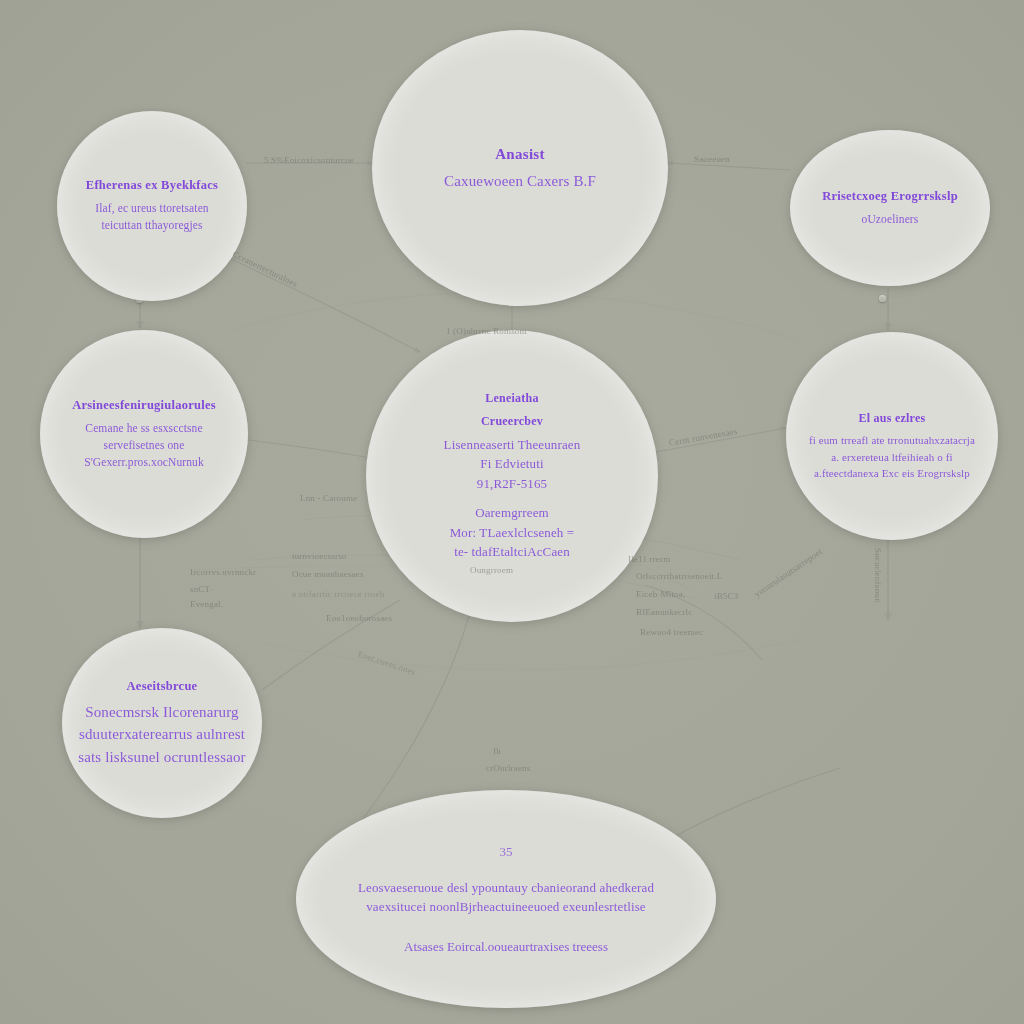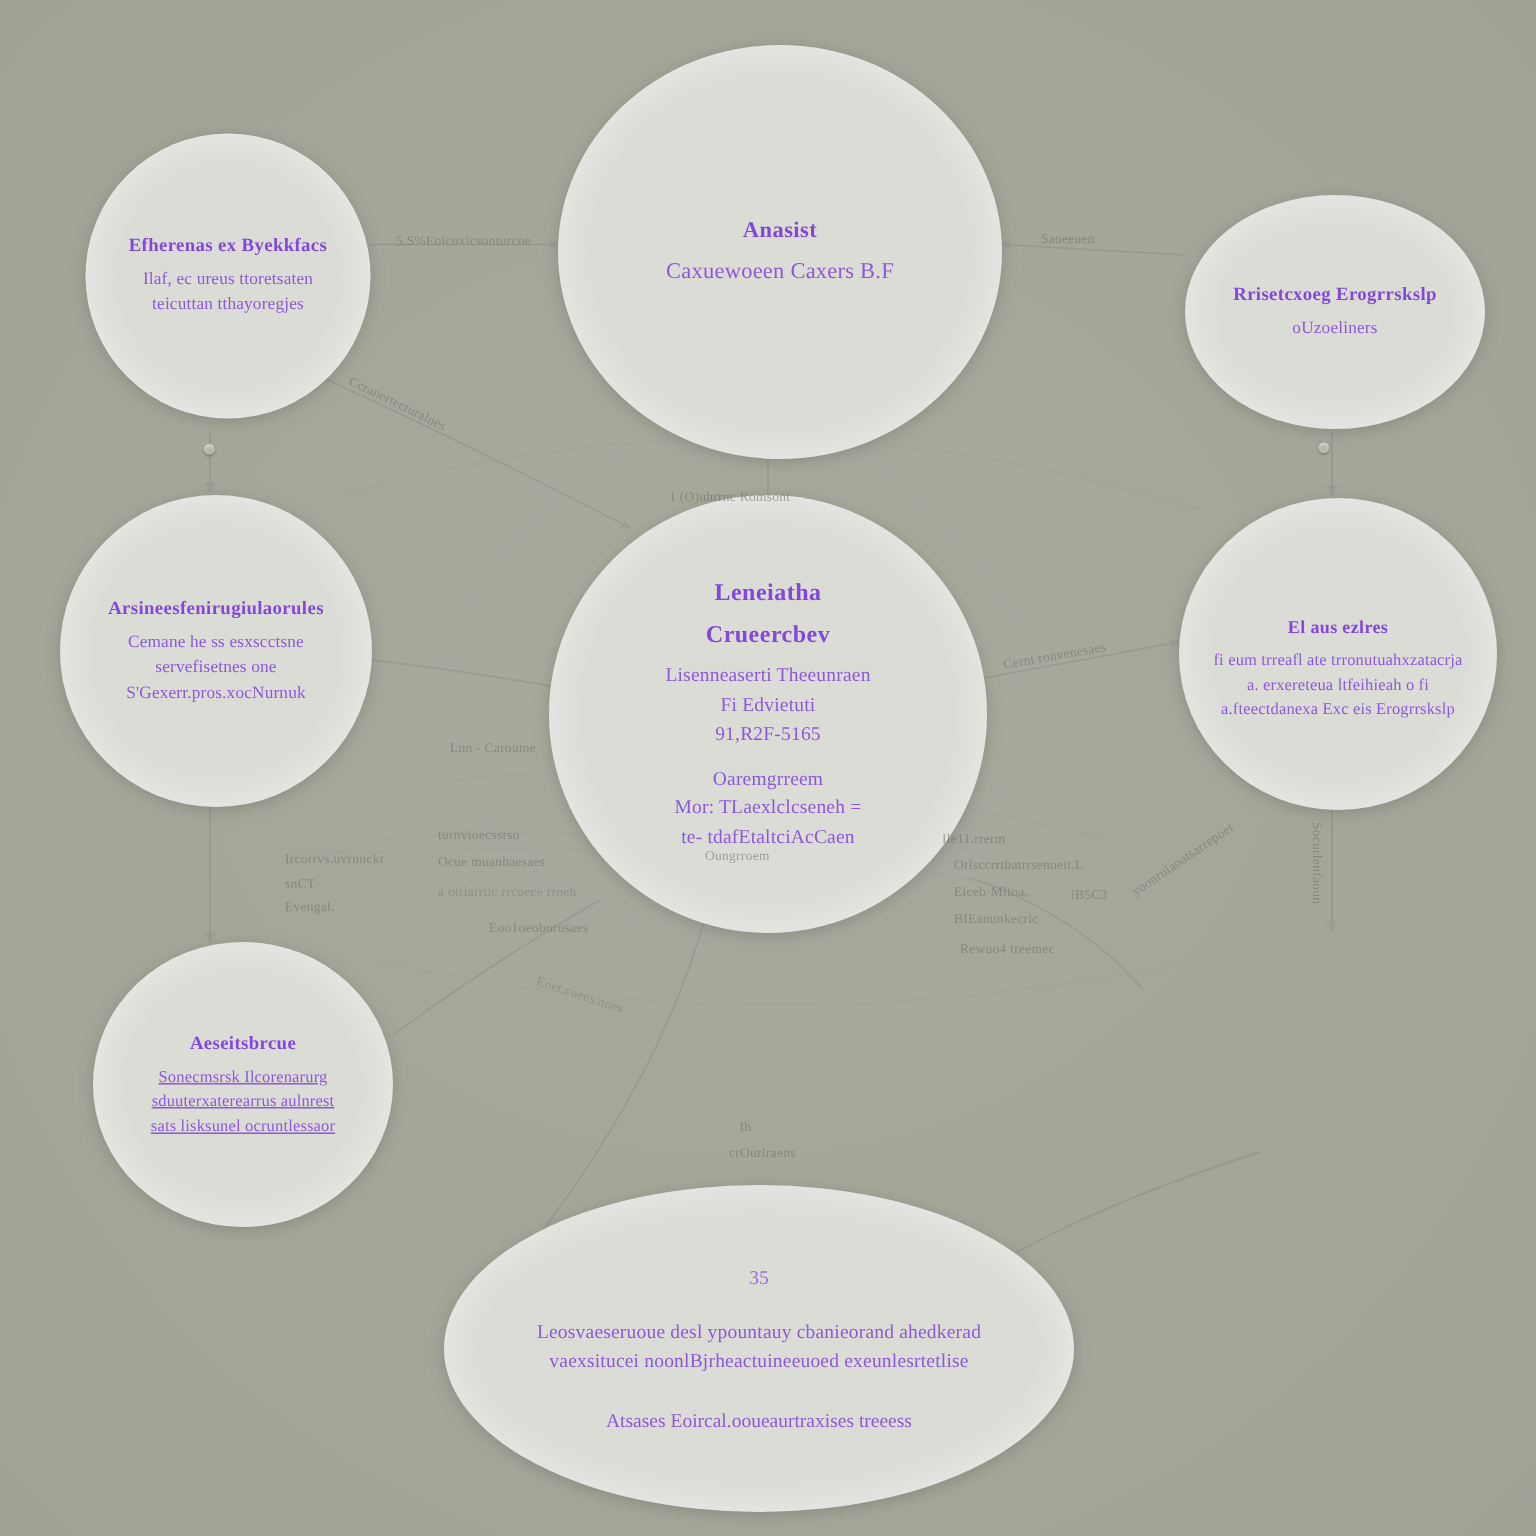--- a/index.html
+++ b/index.html
@@ -56,46 +56,46 @@
   }
   .node .body {
     line-height: 1.5;
     opacity: 0.72;
     letter-spacing: 0.01em;
   }
   .node .body div { white-space: nowrap; }
 
   
   #node-center-hub { left: 366px; top: 330px; width: 292px; height: 292px; }
-  #node-center-hub .ttl { font-size: 16px; }
+  #node-center-hub .ttl { font-size: 12px; }
   #node-center-hub .body { font-size: 13px; }
 
   #node-top-center { left: 372px; top: 30px; width: 296px; height: 276px; }
   #node-top-center .ttl { font-size: 15px; }
   #node-top-center .body { font-size: 15px; }
 
-  #node-top-left { left: 57px; top: 89px; width: 190px; height: 190px; }
+  #node-top-left { left: 57px; top: 111px; width: 190px; height: 190px; }
   #node-top-left .ttl { font-size: 12.5px; }
   #node-top-left .body { font-size: 11.5px; }
 
   #node-top-right { left: 790px; top: 130px; width: 200px; height: 156px; }
   #node-top-right .ttl { font-size: 12.5px; }
   #node-top-right .body { font-size: 11.5px; }
 
   #node-mid-left { left: 40px; top: 330px; width: 208px; height: 208px; }
   #node-mid-left .ttl { font-size: 12.5px; }
   #node-mid-left .body { font-size: 11.5px; }
 
   #node-mid-right { left: 786px; top: 332px; width: 212px; height: 208px; }
   #node-mid-right .ttl { font-size: 12px; margin-top: 20px; }
   #node-mid-right .body { font-size: 11px; }
 
   #node-bottom-left { left: 62px; top: 628px; width: 200px; height: 190px; }
   #node-bottom-left .ttl { font-size: 12.5px; }
-  #node-bottom-left .body { font-size: 11px; text-decoration: underline; }
+  #node-bottom-left .body { font-size: 15px; }
 
   #node-bottom-right { left: 758px; top: 620px; width: 248px; height: 168px; }
   #node-bottom-right .ttl { font-size: 12.5px; }
   #node-bottom-right .body { font-size: 11.5px; }
 
   #node-bottom-center { left: 296px; top: 790px; width: 420px; height: 218px; }
   #node-bottom-center .body { font-size: 13px; }
   #node-bottom-center .foot { font-size: 13px; margin-top: 22px; opacity: 0.72; }
   #node-bottom-center .num { font-size: 13px; opacity: 0.6; margin-bottom: 18px; }
 

